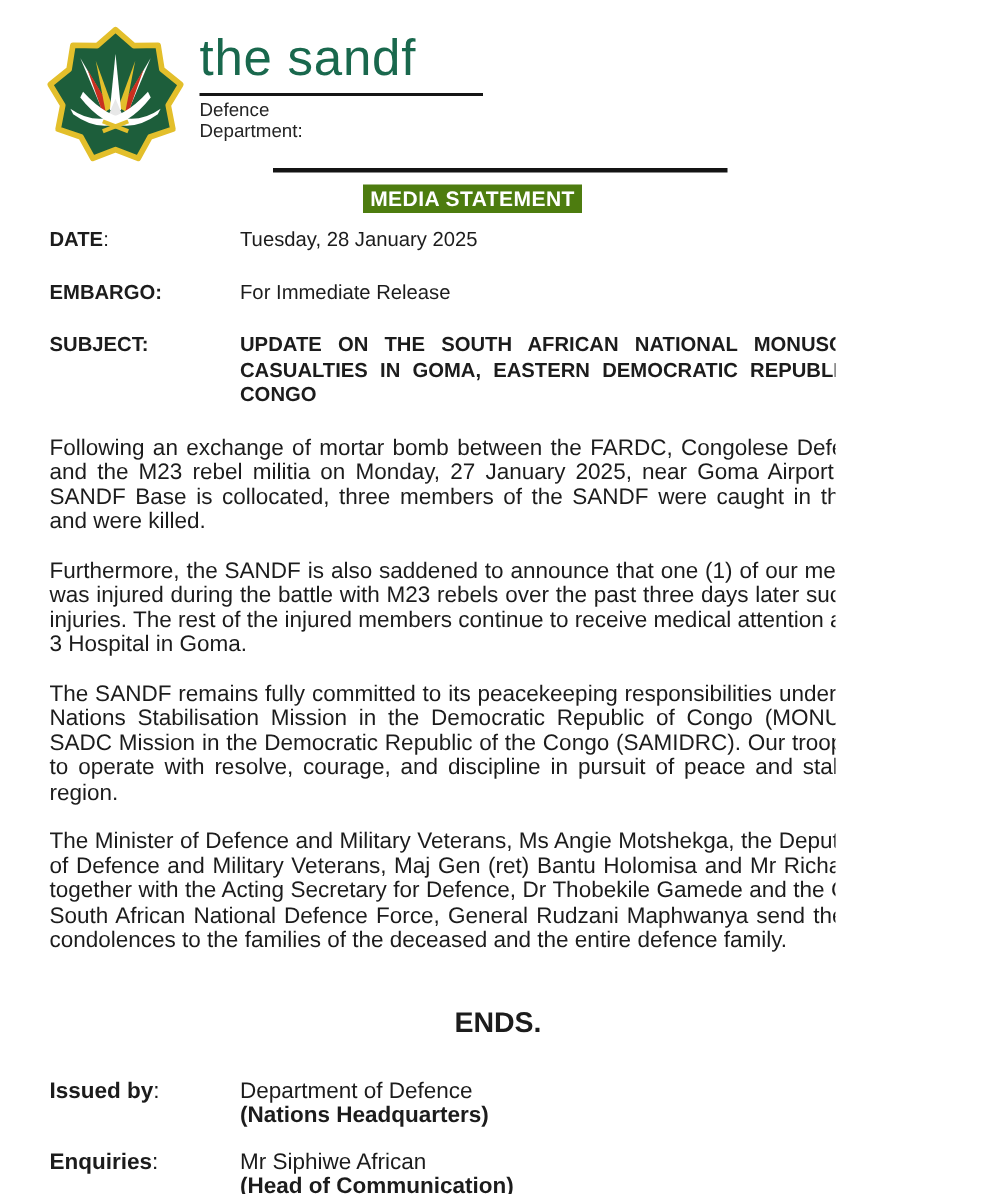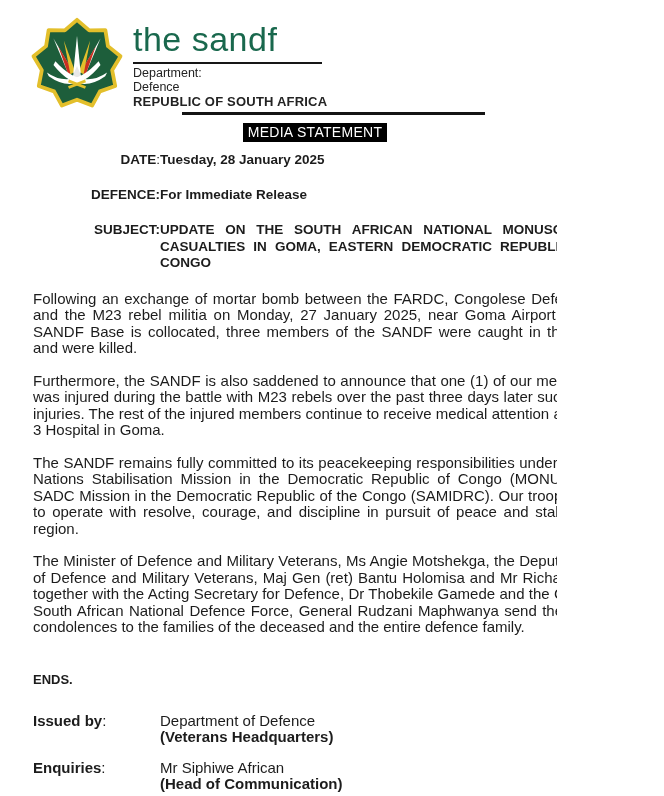--- a/index.html
+++ b/index.html
@@ -53,62 +53,61 @@
   }
   
   .banner-wrap {
     position: absolute;
     left: 0; top: 123px;
     width: 630px;
     text-align: center;
   }
   .banner {
     display: inline-block;
-    background: #000000;
+    background: #4d7c0f;
     color: #ffffff;
-    font-weight: normal;
+    font-weight: bold;
     font-size: 14px;
     letter-spacing: 0.3px;
     padding: 1px 5px 2px 5px;
   }
   
   .content {
     position: absolute;
     left: 33px; top: 152px;
     width: 598px;
   }
   .meta-row {
     display: flex;
     margin-bottom: 19px;
     font-size: 13.5px;
     line-height: 16px;
   }
   .meta-label {
     width: 127px;
     flex: 0 0 127px;
     font-weight: bold;
-    text-align: right;
   }
   .meta-label .colon { font-weight: normal; }
-  .meta-value { flex: 1; font-weight: bold; }
+  .meta-value { flex: 1; }
   .meta-value.bold-just {
     font-weight: bold;
     text-align: justify;
     line-height: 16.5px;
   }
   .body-para {
     font-size: 15px;
     line-height: 16.5px;
     text-align: justify;
     margin-bottom: 16px;
   }
   .ends {
-    text-align: left;
-    font-weight: bold;
-    font-size: 13px;
+    text-align: center;
+    font-weight: bold;
+    font-size: 19px;
     margin-top: 36px;
     margin-bottom: 26px;
   }
   .footer-row {
     display: flex;
     font-size: 15px;
     line-height: 16px;
     margin-bottom: 15px;
   }
   .footer-label {
@@ -144,59 +143,58 @@
     <path d="M18,59 Q45,78 73,47 L75,51 Q49,84 20,63 Z" fill="#ffffff"></path>
     <path d="M82,59 Q55,78 27,47 L25,51 Q51,84 80,63 Z" fill="#ffffff"></path>
 
     <line x1="41" y1="75" x2="59" y2="68" stroke="#e3bf2b" stroke-width="3"></line>
     <line x1="41" y1="68" x2="59" y2="75" stroke="#e3bf2b" stroke-width="3"></line>
   </svg>
 
   <div class="brand-name">the sandf</div>
   <div class="brand-rule"></div>
   <div class="dept-block">
+    <div>Defence</div>
     <div>Department:</div>
-    <div>Defence</div>
-    <div class="dept-country">REPUBLIC OF SOUTH AFRICA</div>
   </div>
   <div class="header-rule"></div>
 
   <div class="banner-wrap">
     <span class="banner">MEDIA STATEMENT</span>
   </div>
 
   <div class="content">
 
     <div class="meta-row">
       <div class="meta-label"><span>DATE</span><span class="colon">:</span></div>
       <div class="meta-value">Tuesday, 28 January 2025</div>
     </div>
 
     <div class="meta-row">
-      <div class="meta-label">DEFENCE:</div>
+      <div class="meta-label">EMBARGO:</div>
       <div class="meta-value">For Immediate Release</div>
     </div>
 
     <div class="meta-row">
       <div class="meta-label">SUBJECT:</div>
       <div class="meta-value bold-just">UPDATE ON THE SOUTH AFRICAN NATIONAL MONUSCO FORCE CASUALTIES IN GOMA, EASTERN DEMOCRATIC REPUBLIC OF THE CONGO</div>
     </div>
 
     <p class="body-para">Following an exchange of mortar bomb between the FARDC, Congolese Defence Force and the M23 rebel militia on Monday, 27 January 2025, near Goma Airport where the SANDF Base is collocated, three members of the SANDF were caught in the crossfire and were killed.</p>
     <p class="body-para">Furthermore, the SANDF is also saddened to announce that one (1) of our members who was injured during the battle with M23 rebels over the past three days later succumbed to injuries. The rest of the injured members continue to receive medical attention at the Level 3 Hospital in Goma.</p>
     <p class="body-para">The SANDF remains fully committed to its peacekeeping responsibilities under the United Nations Stabilisation Mission in the Democratic Republic of Congo (MONUSCO) and SADC Mission in the Democratic Republic of the Congo (SAMIDRC). Our troops continue to operate with resolve, courage, and discipline in pursuit of peace and stability in the region.</p>
     <p class="body-para">The Minister of Defence and Military Veterans, Ms Angie Motshekga, the Deputy Ministers of Defence and Military Veterans, Maj Gen (ret) Bantu Holomisa and Mr Richard Hlophe, together with the Acting Secretary for Defence, Dr Thobekile Gamede and the Chief of the South African National Defence Force, General Rudzani Maphwanya send their heartfelt condolences to the families of the deceased and the entire defence family.</p>
 
     <div class="ends">ENDS.</div>
 
     <div class="footer-row">
       <div class="footer-label"><span>Issued by</span><span class="colon">:</span></div>
       <div class="footer-value">
         <div>Department of Defence</div>
-        <div class="footer-sub">(Veterans Headquarters)</div>
+        <div class="footer-sub">(Nations Headquarters)</div>
       </div>
     </div>
 
     <div class="footer-row">
       <div class="footer-label"><span>Enquiries</span><span class="colon">:</span></div>
       <div class="footer-value">
         <div>Mr Siphiwe African</div>
         <div class="footer-sub">(Head of Communication)</div>
       </div>
     </div>

